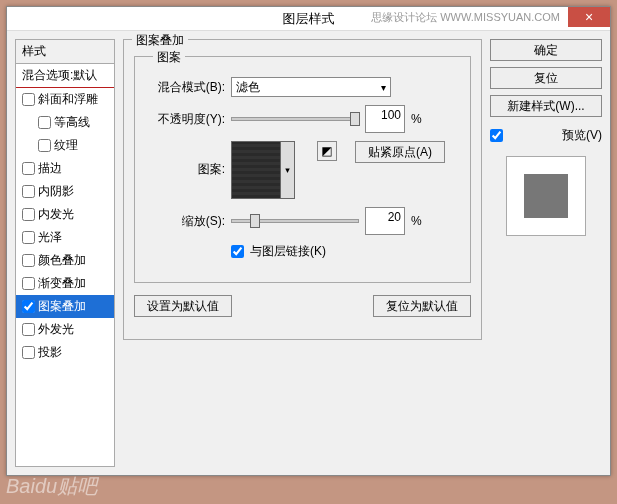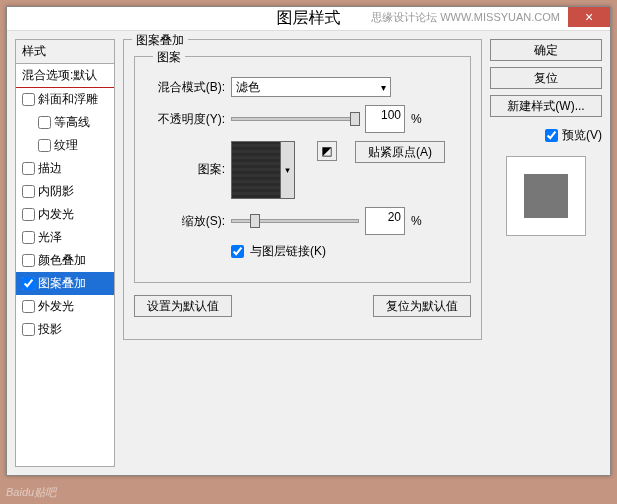--- a/index.html
+++ b/index.html
@@ -1,19 +1,19 @@
 <!DOCTYPE html>
 <html><head>
 <meta charset="utf-8">
 <style>
 * { box-sizing: border-box; margin: 0; padding: 0; font-family: "Microsoft YaHei", SimSun, sans-serif; font-size: 12px; }
 body { background: #c49682; width: 617px; height: 504px; position: relative; }
 .window { position: absolute; left: 6px; top: 6px; width: 605px; height: 470px; background: #f0f0f0; border: 1px solid #888; box-shadow: 0 0 4px rgba(0,0,0,0.3); }
 .titlebar { height: 24px; background: #fff; display: flex; align-items: center; position: relative; border-bottom: 1px solid #ddd; }
-.title { flex: 1; text-align: center; font-size: 16px; }
+.title { flex: 1; text-align: center; font-size: 13px; }
 .branding { position: absolute; right: 50px; top: 3px; font-size: 11px; color: #999; }
 .close-btn { position: absolute; right: 0; top: 0; width: 42px; height: 20px; background: #c94f44; color: #fff; text-align: center; line-height: 20px; font-size: 14px; cursor: pointer; }
 .content { display: flex; padding: 8px; gap: 8px; height: calc(100% - 24px); }
 .left-panel { width: 100px; border: 1px solid #aaa; background: #fff; }
 .left-header { padding: 3px 6px; background: #f0f0f0; border-bottom: 1px solid #aaa; }
 .left-sub { padding: 3px 6px; border-bottom: 1px solid #b91c1c; }
 .style-list { }
 .style-item { padding: 3px 4px 3px 6px; display: flex; align-items: center; gap: 3px; }
 .style-item.indent { padding-left: 22px; }
 .style-item.selected { background: #1e6fd6; color: #fff; }
@@ -31,22 +31,22 @@
 .slider-thumb { position: absolute; top: -6px; width: 10px; height: 14px; background: #ddd; border: 1px solid #666; }
 .num-input { width: 40px; height: 28px; border: 1px solid #888; background: #fff; text-align: right; padding: 0 3px; line-height: 18px; }
 .pattern-swatch { width: 64px; height: 58px; border: 1px solid #666; background: repeating-linear-gradient(0deg,#2a2a2a 0,#2a2a2a 3px,#333 3px,#333 6px); position: relative; }
 .swatch-arrow { position: absolute; right: 0; top: 0; bottom: 0; width: 14px; background: #ddd; border-left: 1px solid #666; display: flex; align-items: center; justify-content: center; font-size: 9px; }
 .mini-icon { width: 20px; height: 20px; border: 1px solid #888; background: #eee; display: flex; align-items: center; justify-content: center; }
 .btn { border: 1px solid #888; background: #eee; padding: 2px 12px; height: 22px; display: inline-flex; align-items: center; cursor: pointer; }
 .right-panel { width: 112px; display: flex; flex-direction: column; gap: 6px; align-items: stretch; }
 .right-panel .btn { justify-content: center; }
 .preview-box { width: 80px; height: 80px; border: 1px solid #aaa; background: #fff; margin: 6px auto 0; display: flex; align-items: center; justify-content: center; }
 .preview-inner { width: 44px; height: 44px; background: #777; }
-.check-row { display: flex; align-items: center; gap: 4px; justify-content: flex-end; margin-top: 4px; }
-.footer-mark { position: absolute; left: 6px; bottom: 4px; color: rgba(255,255,255,0.5); font-size: 11px; font-style: italic; }
+.check-row { display: flex; align-items: center; gap: 4px; justify-content: space-between; margin-top: 4px; }
+.footer-mark { position: absolute; left: 6px; bottom: 4px; color: rgba(255,255,255,0.5); font-size: 20px; font-style: italic; }
 </style>
 </head>
 <body>
 
 <div class="window">
   <div class="titlebar">
     <div class="title">图层样式</div>
     <div class="branding">思缘设计论坛  WWW.MISSYUAN.COM</div>
     <div class="close-btn">×</div>
   </div>
@@ -80,20 +80,24 @@
             <input type="checkbox" style="">
             <span>内发光</span>
           </div>
           <div class="style-item">
             <input type="checkbox" style="">
             <span>光泽</span>
           </div>
           <div class="style-item">
             <input type="checkbox" style="">
             <span>颜色叠加</span>
+          </div>
+          <div class="style-item">
+            <input type="checkbox" style="">
+            <span>渐变叠加</span>
           </div>
           <div class="style-item selected">
             <input type="checkbox" checked="" style="">
             <span>图案叠加</span>
           </div>
           <div class="style-item">
             <input type="checkbox" style="">
             <span>外发光</span>
           </div>
           <div class="style-item">

